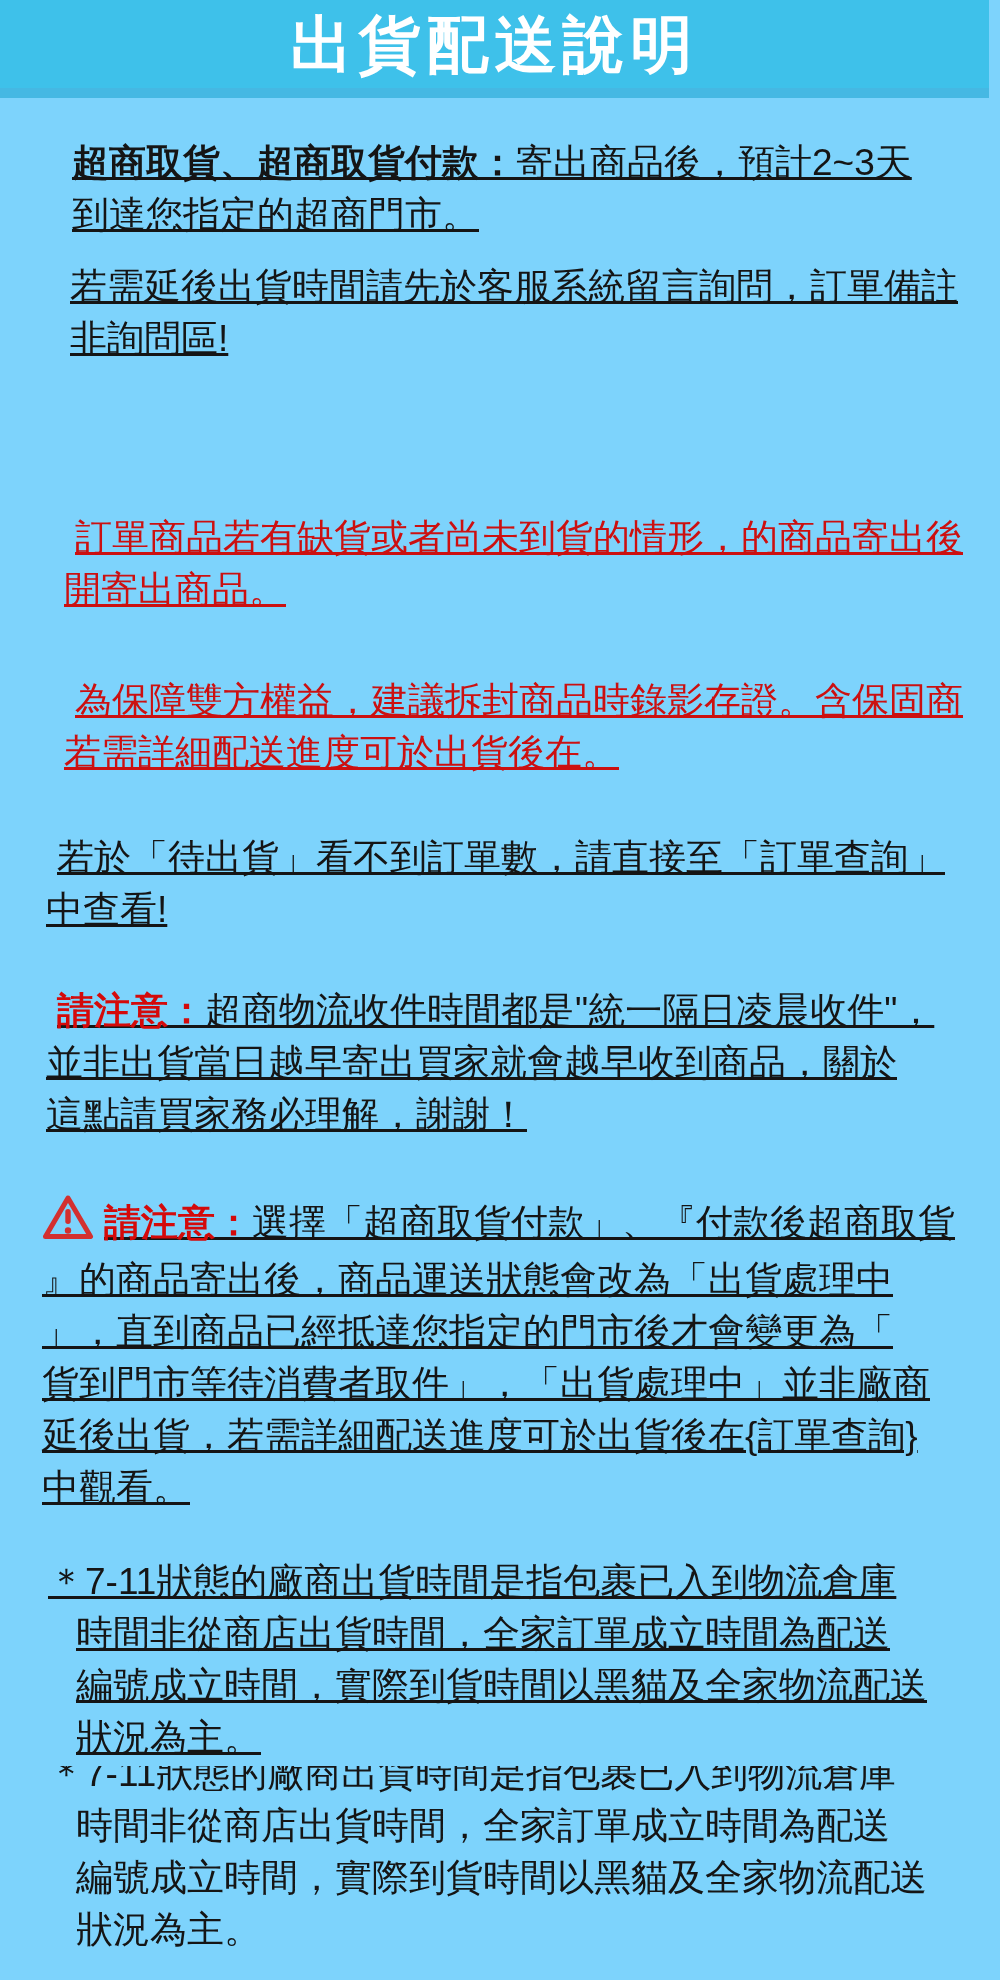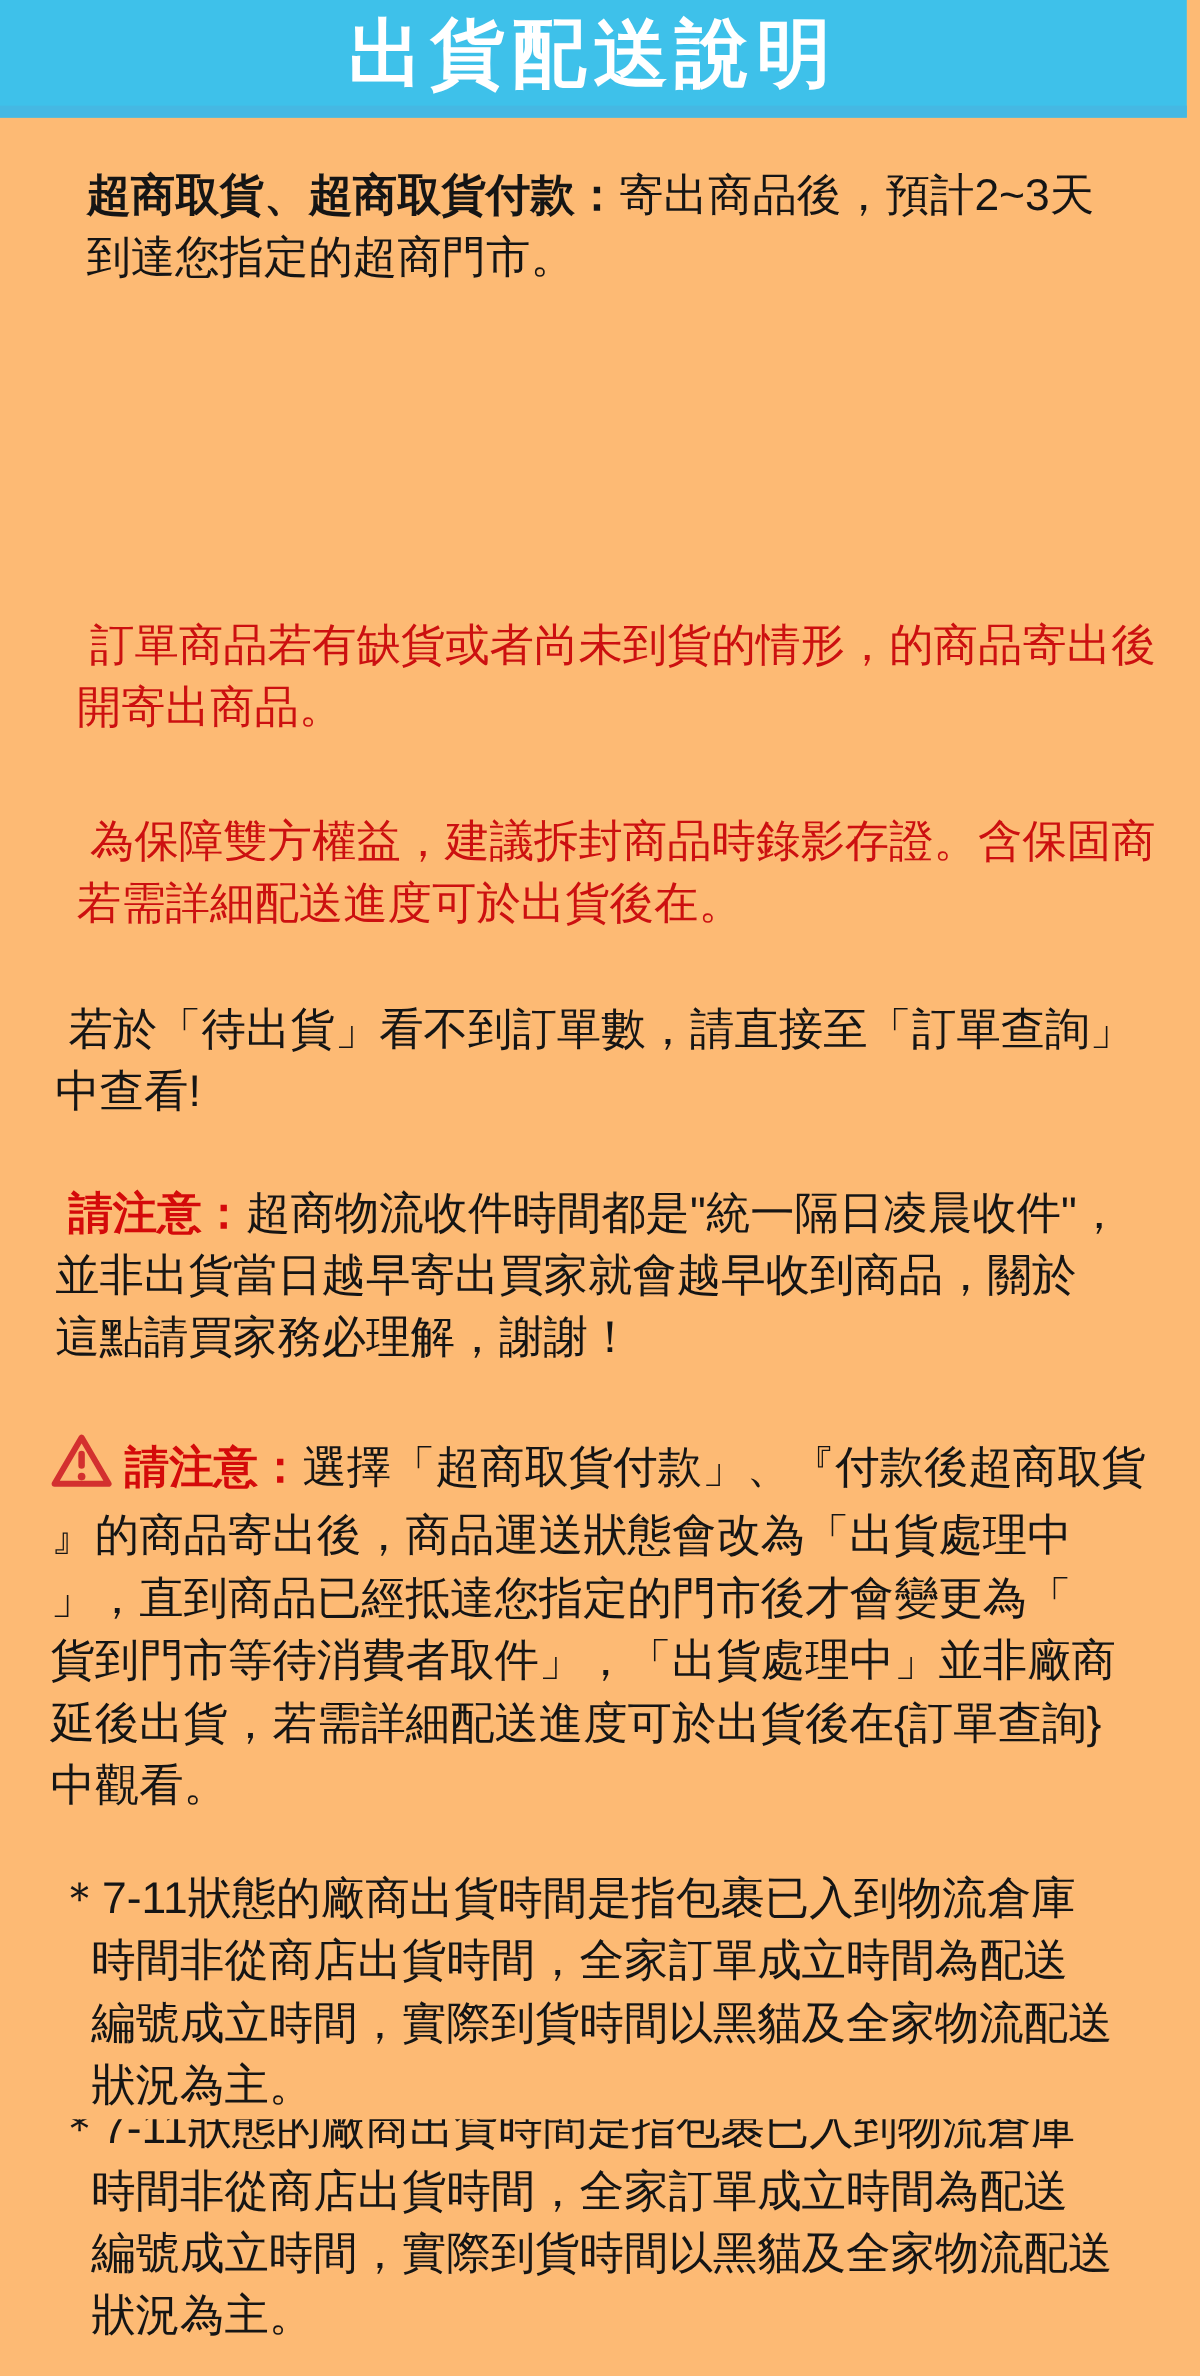--- a/index.html
+++ b/index.html
@@ -1,29 +1,29 @@
 <!DOCTYPE html>
 <html style="--c-banner: #3EC1EA; --c-banner_strip: #45B8E3; --c-red: #CC1010; --c-red_bold: #D40A0A; --c-icon_red: #D3302F; --c-text: #151515; --c-white: #FFFFFF;"><head>
 <meta charset="utf-8">
 <style>
   html,body{margin:0;padding:0;background:#ffffff;}
   #screen{
-    position:relative;width:1000px;height:1980px;background:#fdba74;
+    position:relative;width:1000px;height:1980px;background:#7dd3fc;
     font-family:"Liberation Sans","DejaVu Sans",sans-serif;color:#151515;overflow:hidden;
   }
   .banner{position:absolute;top:0;left:0;width:989px;height:98px;background:var(--c-banner,#3EC1EA);}
   .banner-strip{position:absolute;left:0;bottom:0;width:100%;height:10px;background:var(--c-banner_strip,#45B8E3);}
   .banner-title{
     position:absolute;top:0;left:0;width:100%;height:90px;
     display:flex;align-items:center;justify-content:center;
     color:var(--c-white,#ffffff);font-size:62px;font-weight:700;letter-spacing:6px;
   }
   .para{
     position:absolute;font-size:37px;line-height:52px;font-weight:500;
-    white-space:pre-line;color:var(--c-text,#151515);
+    white-space:pre-line;color:var(--c-text,#151515);text-decoration:underline;
   }
   .body{white-space:pre-line;}
   .red{color:var(--c-red,#CC1010);}
   .lead{font-weight:800;}
   .lead.red{color:var(--c-red_bold,#D40A0A);}
   
   .clip{display:inline-block;width:11px;overflow:hidden;text-indent:-27px;vertical-align:bottom;}
   .hang{padding-left:28px;text-indent:-28px;}
   .cliptop{position:absolute;overflow:hidden;}
   .cliptop .inner{
@@ -38,20 +38,22 @@
 <div id="screen">
 
   <div class="banner">
     <div class="banner-title">出貨配送說明</div>
     <div class="banner-strip"></div>
   </div>
 
   <div class="para" style="top:137px;left:72px;width:900px"><span class="lead">超商取貨、超商取貨付款：</span><span class="body">寄出商品後，預計2~3天
 到達您指定的超商門市。</span></div>
 
+  <div class="para" style="top:261px;left:70px;width:910px"><span class="body">若需延後出貨時間請先於客服系統留言詢問，訂單備註
+非詢問區!</span></div>
 
 
   <div class="para red" style="top:512px;left:64px;width:920px"><span class="clip">，</span><span class="body">訂單商品若有缺貨或者尚未到貨的情形，的商品寄出後
 開寄出商品。</span></div>
 
   <div class="para red" style="top:675px;left:64px;width:920px"><span class="clip">，</span><span class="body">為保障雙方權益，建議拆封商品時錄影存證。含保固商
 若需詳細配送進度可於出貨後在。</span></div>
 
   <div class="para" style="top:832px;left:46px;width:930px"><span class="clip">，</span><span class="body">若於「待出貨」看不到訂單數，請直接至「訂單查詢」
 中查看!</span></div>

